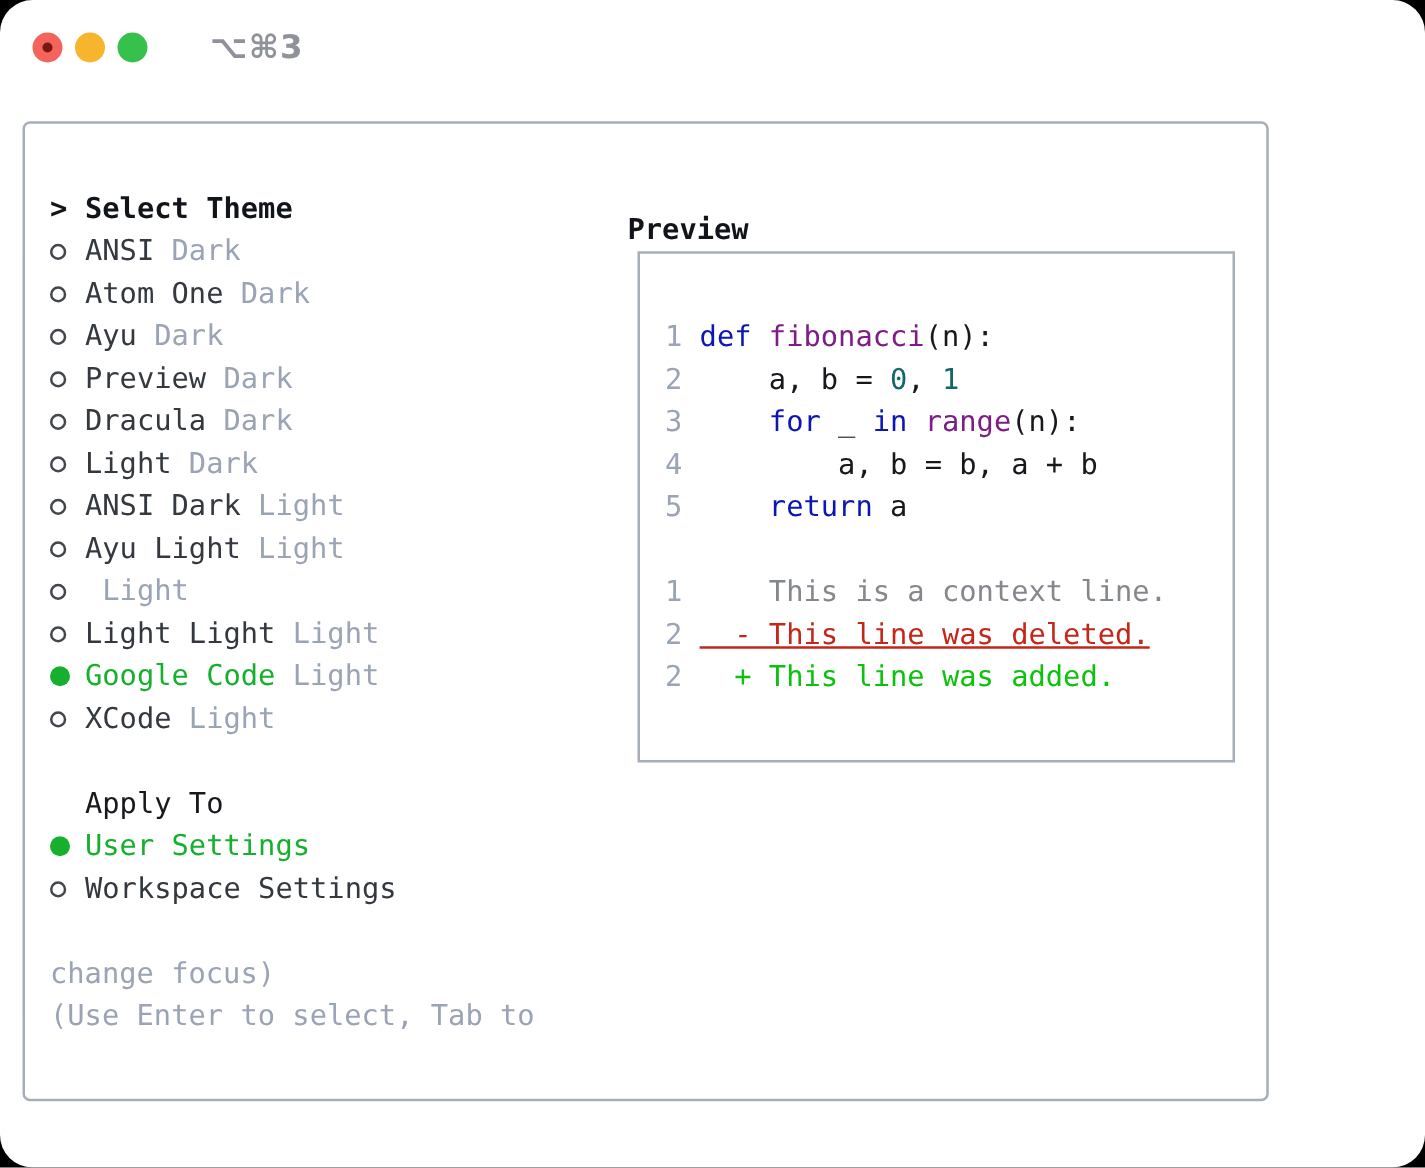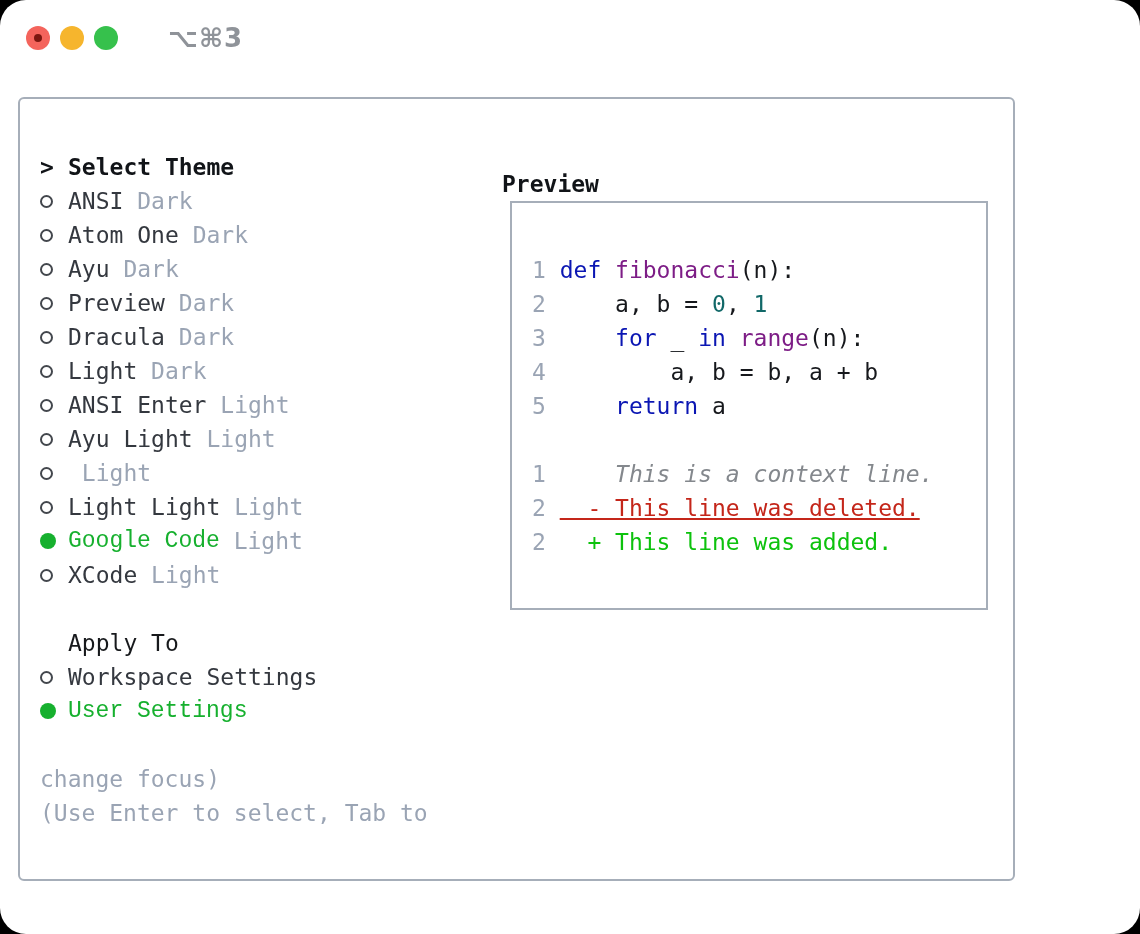--- a/index.html
+++ b/index.html
@@ -33,34 +33,34 @@
   .left-col{position:absolute;left:20px;top:51px;font-size:23px;}
   .row{height:34px;display:flex;align-items:center;white-space:pre;}
   .spacer{height:34px;}
   .marker{display:inline-flex;width:28px;flex:0 0 28px;align-items:center;}
   .circle{width:13px;height:13px;border:2px solid var(--circle-outline);border-radius:50%;box-sizing:border-box;}
   .circle.filled{width:16px;height:16px;border:none;background:var(--accent-green);}
   .cursor{font-weight:bold;color:var(--text-dark);}
   .hdr{font-weight:bold;color:var(--text-dark);}
   .t-name{color:var(--text-main);}
   .t-var{color:var(--muted);margin-left:13.85px;}
-  .row.selected .t-name{color:var(--accent-green);font-family:Liberation Mono, monospace;}
+  .row.selected .t-name{color:var(--accent-green);}
   .apply-title{color:#17191c;text-align:center;}
   .hint{color:var(--muted);}
 
   
   .preview-heading{position:absolute;left:482px;top:68px;height:34px;display:flex;align-items:center;
                    font-size:23px;font-weight:bold;color:var(--text-dark);}
   .preview-box{position:absolute;left:490px;top:102px;width:478px;height:409px;box-sizing:border-box;
                border:2px solid var(--border);background:#fff;padding:50px 0 0 20px;overflow:hidden;}
   .pline{height:34px;display:flex;align-items:center;font-size:23px;white-space:pre;}
   .ln{display:inline-block;width:27.7px;color:var(--ln);flex:0 0 27.7px;}
   .diff-block{margin-top:34px;}
   .tok-kw{color:var(--kw);} .tok-fn{color:var(--fn);} .tok-lit{color:var(--lit);}
-  .tok-pl{color:var(--pl);} .tok-ctx{color:var(--ctx);font-style:italic;} .tok-del{color:var(--del);text-decoration:underline;} .tok-add{color:var(--add);}
+  .tok-pl{color:var(--pl);} .tok-ctx{color:var(--ctx);} .tok-del{color:var(--del);text-decoration:underline;} .tok-add{color:var(--add);}
 </style>
 </head>
 <body>
 
 <div class="window">
 
   <div class="titlebar">
     <div class="tl red">
       <div class="dot"></div>
     </div>
@@ -77,38 +77,38 @@
         <span class="hdr">Select Theme</span>
       </div>
 
       <div id="theme-list">
           <div class="row"><span class="marker"><span class="circle"></span></span><span class="t-name">ANSI</span><span class="t-var">Dark</span></div>
           <div class="row"><span class="marker"><span class="circle"></span></span><span class="t-name">Atom One</span><span class="t-var">Dark</span></div>
           <div class="row"><span class="marker"><span class="circle"></span></span><span class="t-name">Ayu</span><span class="t-var">Dark</span></div>
           <div class="row"><span class="marker"><span class="circle"></span></span><span class="t-name">Preview</span><span class="t-var">Dark</span></div>
           <div class="row"><span class="marker"><span class="circle"></span></span><span class="t-name">Dracula</span><span class="t-var">Dark</span></div>
           <div class="row"><span class="marker"><span class="circle"></span></span><span class="t-name">Light</span><span class="t-var">Dark</span></div>
-          <div class="row"><span class="marker"><span class="circle"></span></span><span class="t-name">ANSI Enter</span><span class="t-var">Light</span></div>
+          <div class="row"><span class="marker"><span class="circle"></span></span><span class="t-name">ANSI Dark</span><span class="t-var">Light</span></div>
           <div class="row"><span class="marker"><span class="circle"></span></span><span class="t-name">Ayu Light</span><span class="t-var">Light</span></div>
           <div class="row"><span class="marker"><span class="circle"></span></span><span class="t-var">Light</span></div>
           <div class="row"><span class="marker"><span class="circle"></span></span><span class="t-name">Light Light</span><span class="t-var">Light</span></div>
           <div class="row selected"><span class="marker"><span class="circle filled"></span></span><span class="t-name">Google Code</span><span class="t-var">Light</span></div>
           <div class="row"><span class="marker"><span class="circle"></span></span><span class="t-name">XCode</span><span class="t-var">Light</span></div>
         </div>
 
       <div class="spacer"></div>
 
       <div class="row">
         <span class="marker"></span>
         <span class="apply-title">Apply To</span>
       </div>
 
       <div id="apply-list">
+          <div class="row selected"><span class="marker"><span class="circle filled"></span></span><span class="t-name">User Settings</span></div>
           <div class="row"><span class="marker"><span class="circle"></span></span><span class="t-name">Workspace Settings</span></div>
-          <div class="row selected"><span class="marker"><span class="circle filled"></span></span><span class="t-name">User Settings</span></div>
         </div>
 
       <div class="spacer"></div>
 
       <div class="row hint">change focus)</div>
       <div class="row hint">(Use Enter to select, Tab to</div>
     </div>
 
     <div class="preview-heading">Preview</div>
 

